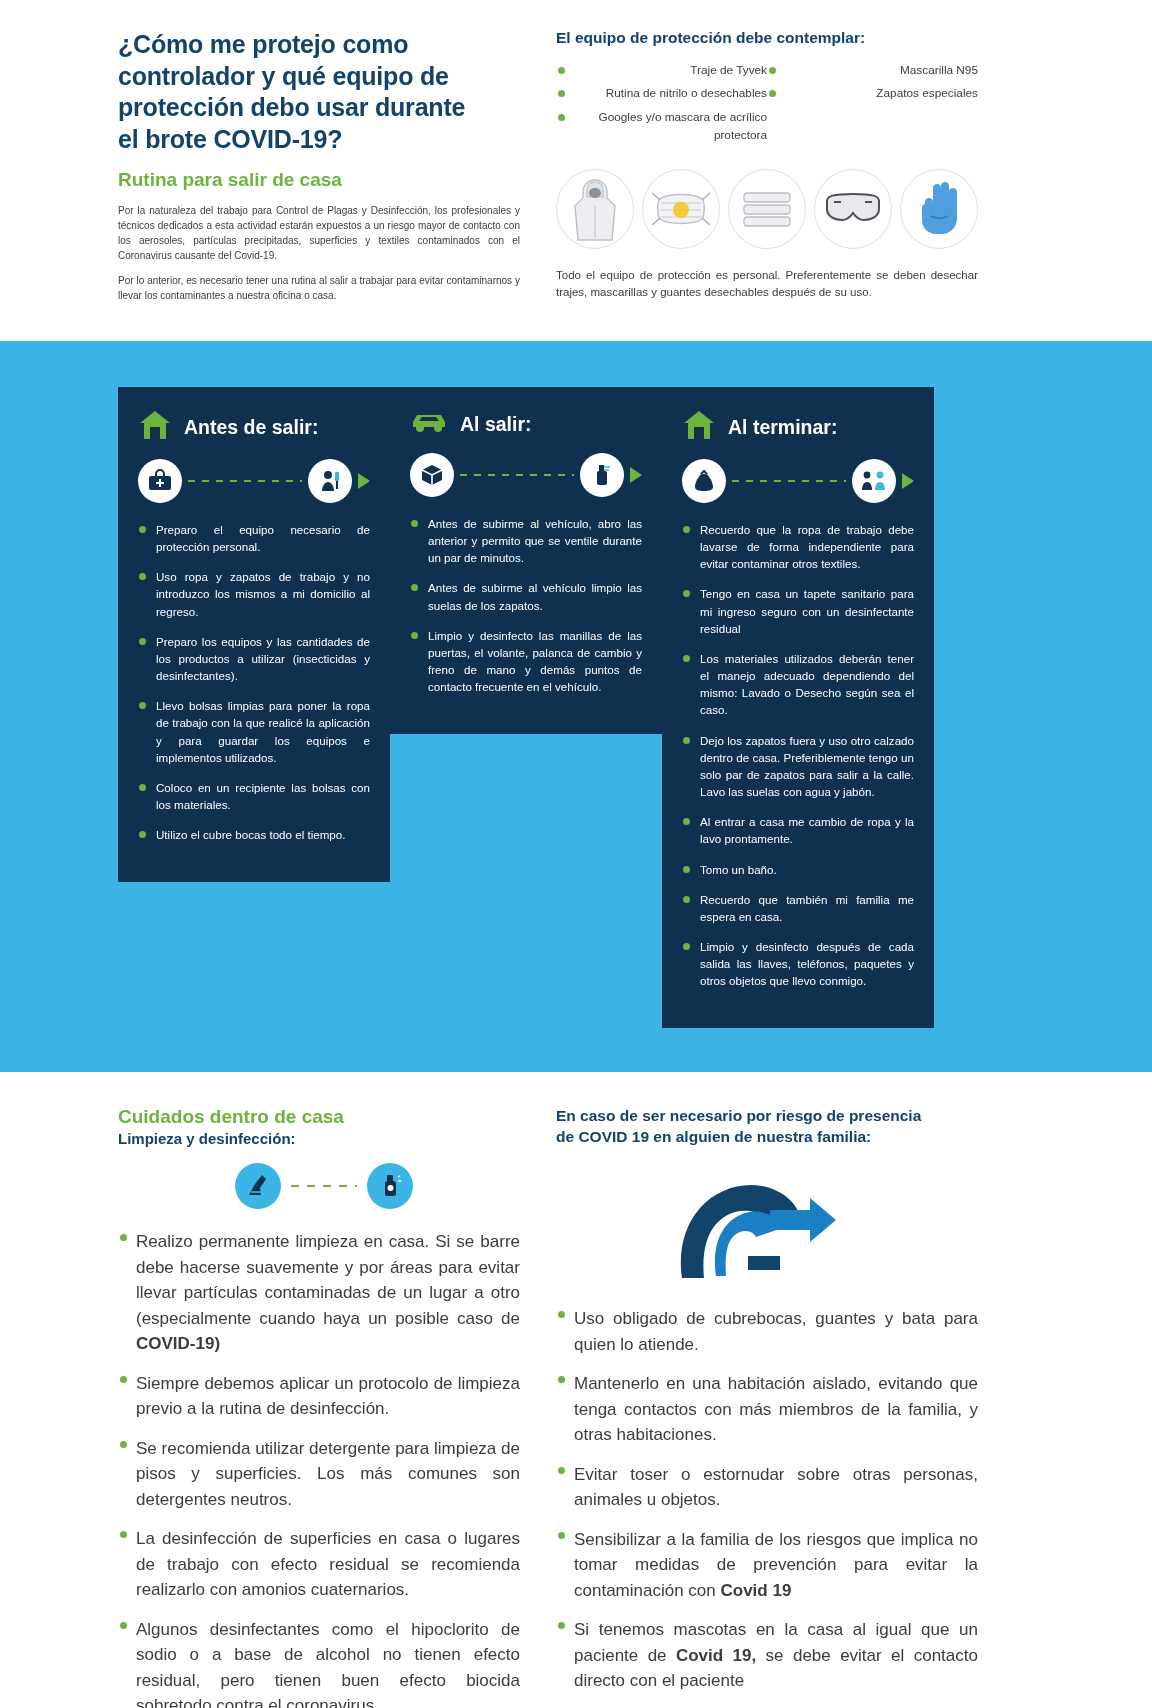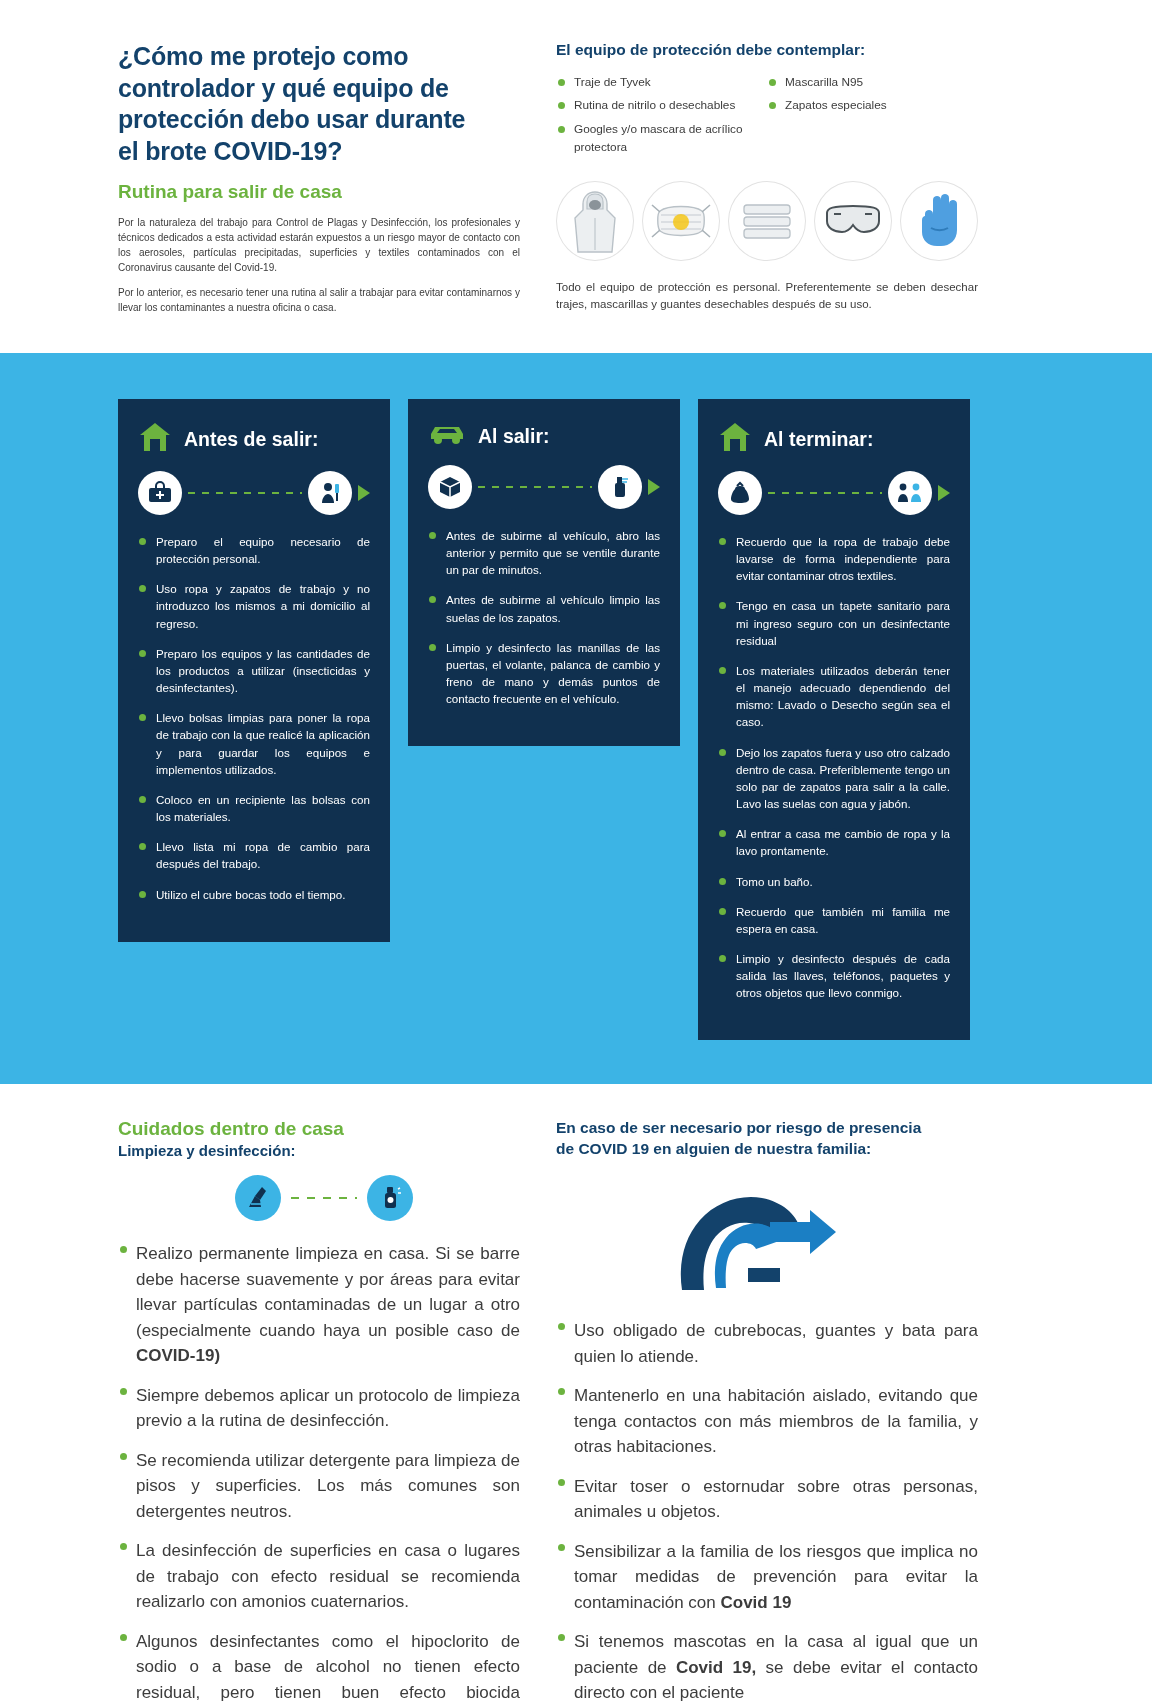--- a/index.html
+++ b/index.html
@@ -9,21 +9,21 @@
     min-height: 1708px;
     background: #ffffff;
     font-family: "Liberation Sans", sans-serif;
     color: #3c3c3c;
     -webkit-font-smoothing: antialiased;
   }
 
   
   .sec-top {
     background: #ffffff;
-    padding: 41px 0 28px 0;
+    padding: 29px 0 28px 0;
     position: relative;
   }
   .wrap {
     width: 1152px;
     margin: 0 auto;
     padding: 0 118px;
     display: flex;
     gap: 0;
   }
   .col-left  { width: 420px; padding-right: 18px; }
@@ -55,20 +55,21 @@
 
   h3.right-title {
     font-size: 15.5px;
     font-weight: bold;
     color: #13426b;
     margin: 0 0 14px 0;
   }
   .equip-cols {
     display: flex;
     gap: 0;
+    text-align: right;
   }
   .equip-col { width: 50%; }
   ul.bullets { list-style: none; margin: 0; padding: 0; }
   ul.bullets li {
     position: relative;
     padding-left: 18px;
     font-size: 11.8px;
     line-height: 1.55;
     color: #3c3c3c;
     margin-bottom: 5px;
@@ -109,21 +110,20 @@
   
   .sec-blue {
     background: #3cb4e5;
     padding: 46px 0 44px 0;
   }
   .cards {
     width: 1152px;
     margin: 0 auto;
     padding: 0 118px;
     display: flex;
-    gap: 18px;
     align-items: flex-start;
   }
   .card {
     background: #10304f;
     width: 272px;
     padding: 22px 20px 26px 20px;
     color: #ffffff;
   }
   .card-head {
     display: flex;
@@ -370,21 +370,20 @@
         </span>
         <span class="arrow-head"></span>
       </div>
 
       <ul class="card-list">
         <li>Preparo el equipo necesario de protección personal.</li>
         <li>Uso ropa y zapatos de trabajo y no introduzco los mismos a mi domicilio al regreso.</li>
         <li>Preparo los equipos y las cantidades de los productos a utilizar (insecticidas y desinfectantes).</li>
         <li>Llevo bolsas limpias para poner la ropa de trabajo con la que realicé la aplicación y para guardar los equipos e implementos utilizados.</li>
         <li>Coloco en un recipiente las bolsas con los materiales.</li>
-        <li>Llevo lista mi ropa de cambio para después del trabajo.</li>
         <li>Utilizo el cubre bocas todo el tiempo.</li>
       </ul>
     </div>
 
     <div class="card">
       <div class="card-head">
         <span>
           <svg width="38" height="26" viewBox="0 0 38 26" aria-hidden="true">
             <path d="M3 18v-5l4-7h24l4 7v5z" fill="#6cb33f"></path>
             <circle cx="10" cy="19" r="4" fill="#6cb33f"></circle>

